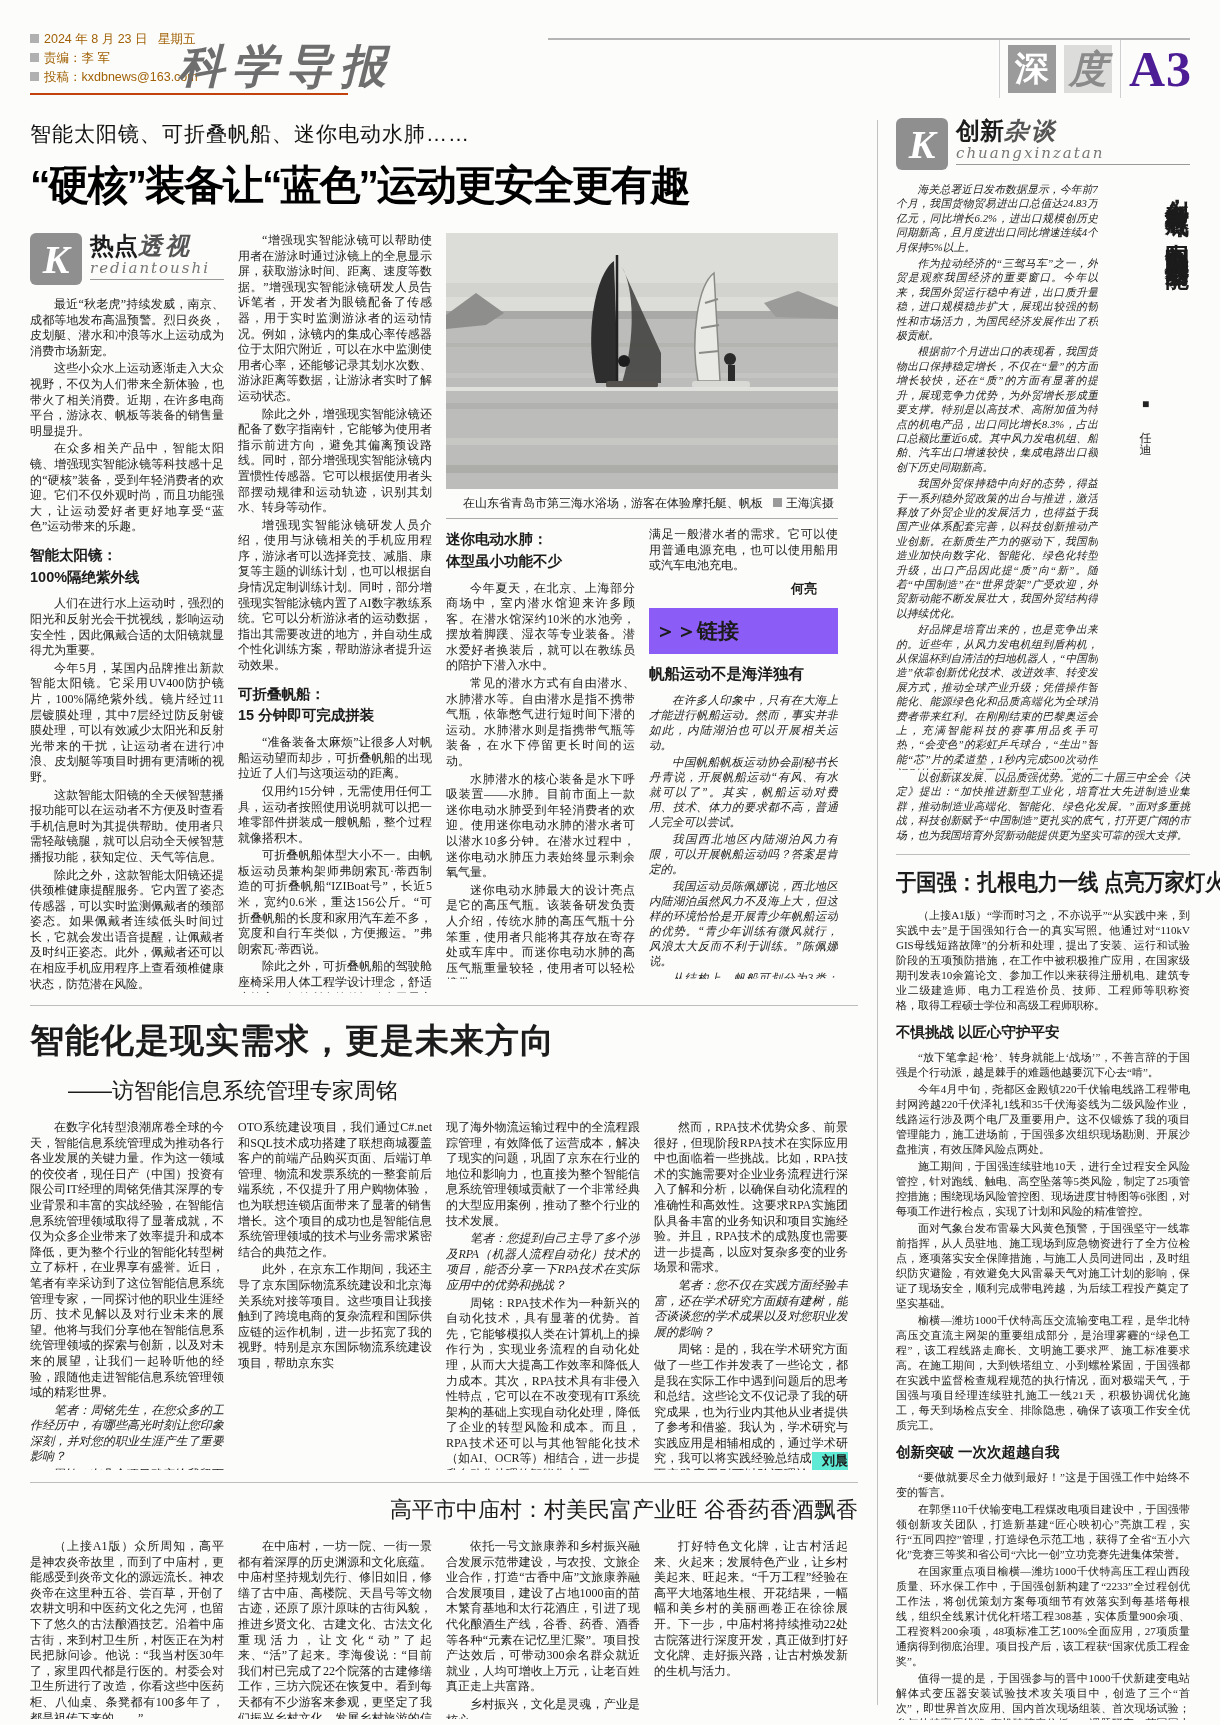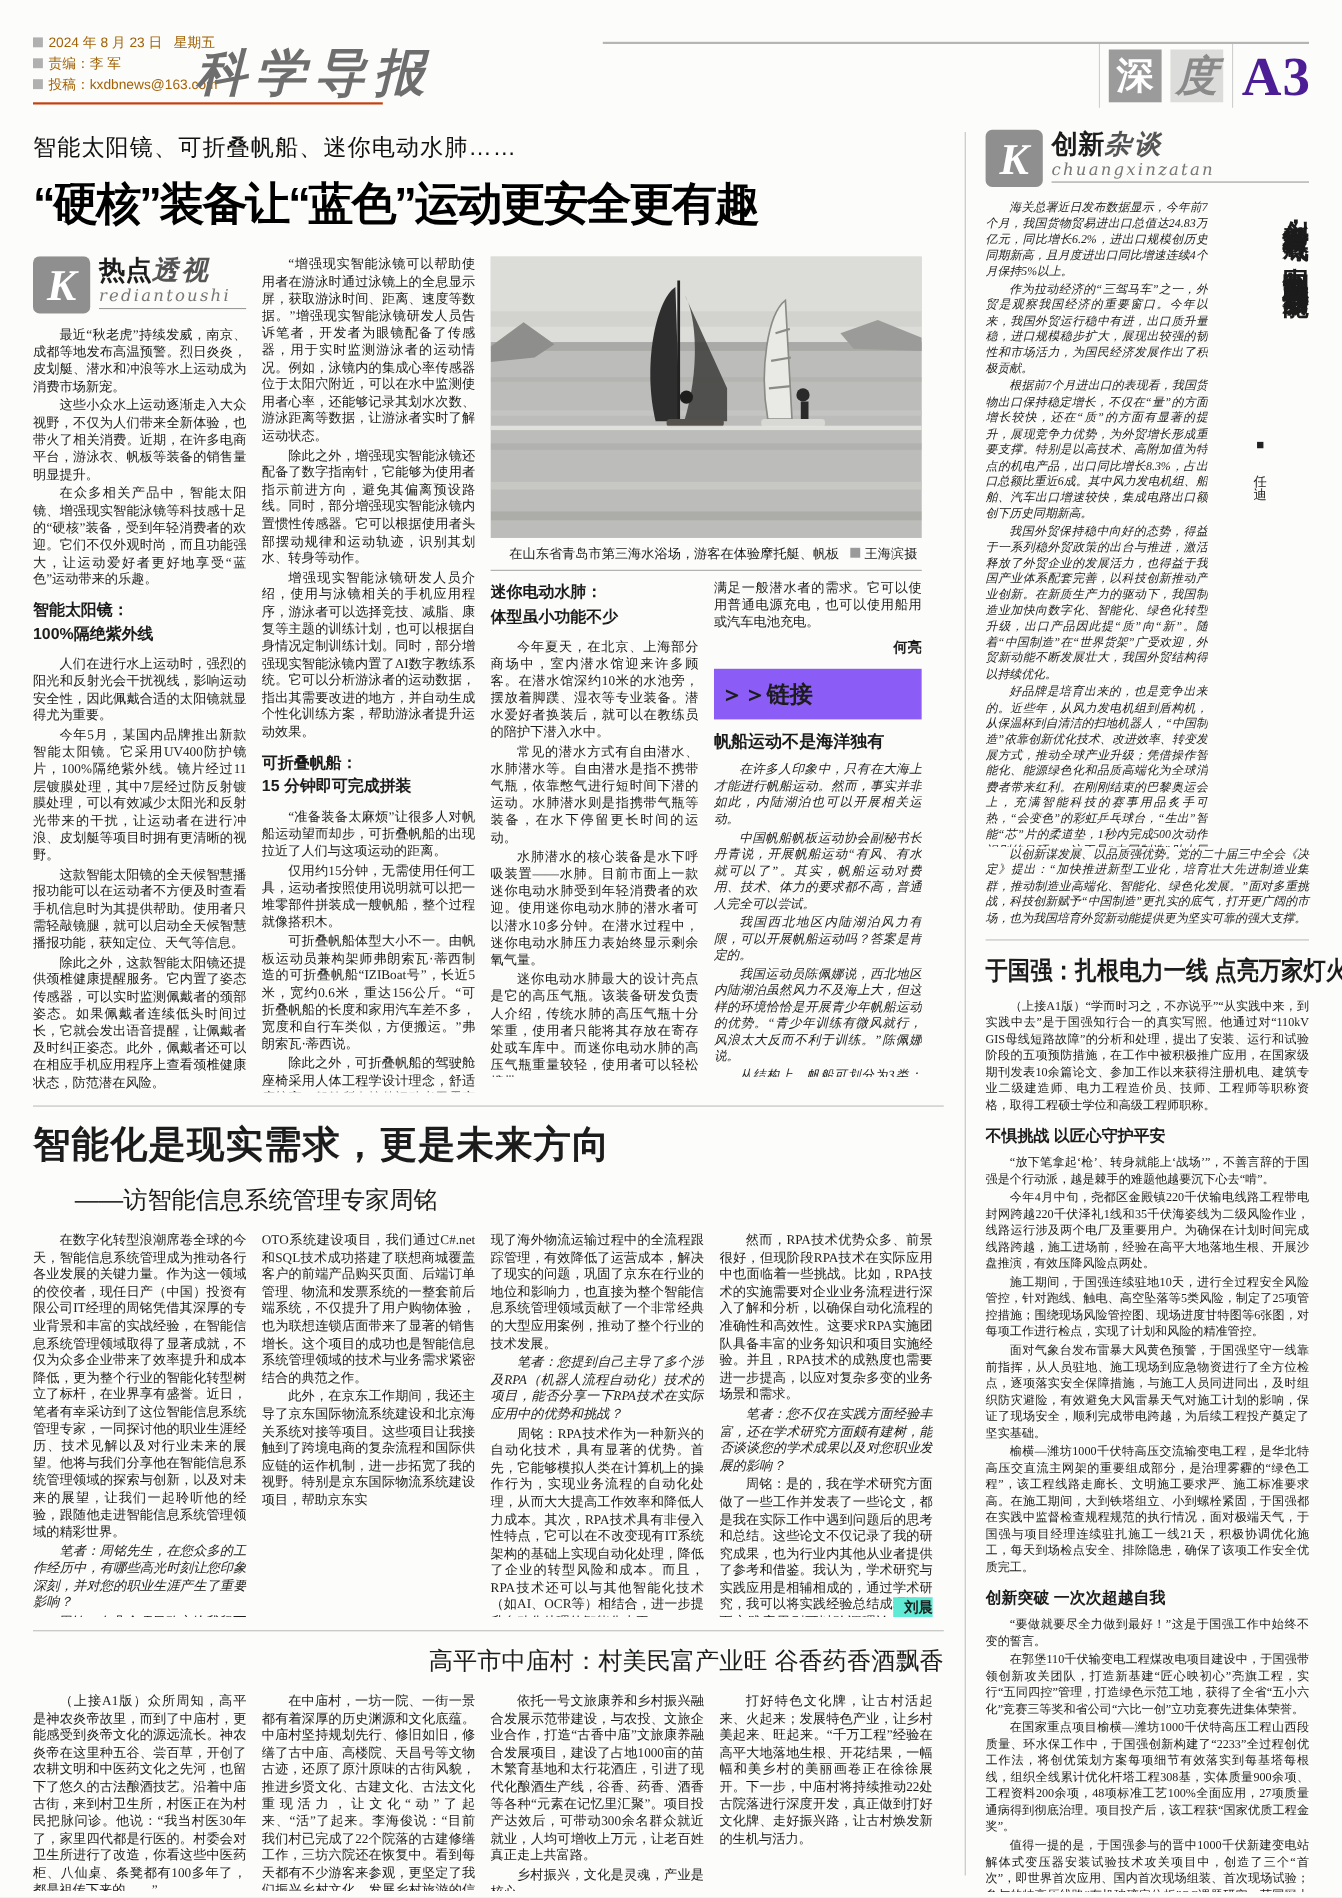--- a/index.html
+++ b/index.html
@@ -44,21 +44,21 @@
   .btitle .b1{font-family:"Liberation Sans",sans-serif;font-weight:900;}
   .btitle .b2{font-family:"DejaVu Serif",serif;font-style:italic;font-weight:bold;color:#555;letter-spacing:3px;}
   .bpinyin{font-family:"DejaVu Serif",serif;font-style:italic;color:#777;font-size:15px;letter-spacing:2px;}
   
   .photo{width:392px;height:256px;position:relative;overflow:hidden;background:#d8d8d5;}
   .caption{margin-top:6px;font-size:12px;text-align:right;padding-right:4px;}
   .caption .sq{display:inline-block;width:9px;height:9px;background:#9a9a9a;margin:0 4px 0 10px;}
   .cap-rule{margin-top:6px;border-top:1px solid #aaa;}
   .scol-pair{display:flex;gap:14px;margin-top:8px;height:452px;overflow:hidden;}
   .scol-half{width:189px;overflow:hidden;}
-  .byline-ha{font-family:"Liberation Sans",sans-serif;font-weight:bold;font-size:13px;text-align:right;margin:6px 0 10px 0;}
+  .byline-ha{font-family:"Liberation Sans",sans-serif;font-weight:bold;font-size:13px;text-align:right;margin:6px 21px 10px 0;}
   .linktag{background:#8b5cf6;font-family:"Liberation Sans",sans-serif;font-weight:900;font-size:21px;
            padding:9px 6px;margin:6px 0 10px 0;}
   .linktitle{font-family:"Liberation Sans",sans-serif;font-weight:bold;font-size:15.5px;margin:0 0 8px 0;}
   .linkbody .para{font-size:11.5px;line-height:15px;}
   
   .hr{border:none;border-top:1px solid #bdbdbd;margin:12px 0;}
   .int-title{font-family:"Liberation Sans",sans-serif;font-weight:900;font-size:34px;margin-top:6px;letter-spacing:1px;}
   .int-sub{font-size:22px;margin:12px 0 14px 38px;font-family:"Liberation Sans",sans-serif;}
   .int-cols{display:flex;gap:14px;height:350px;overflow:hidden;}
   .icol{width:194px;overflow:hidden;position:relative;}
@@ -291,21 +291,21 @@
     <hr class="hr">
 
     <div class="yu-title">于国强：扎根电力一线  点亮万家灯火</div>
     <div class="yu-body">
       <div>
           <p class="para">（上接A1版）“学而时习之，不亦说乎”“从实践中来，到实践中去”是于国强知行合一的真实写照。他通过对“110kV GIS母线短路故障”的分析和处理，提出了安装、运行和试验阶段的五项预防措施，在工作中被积极推广应用，在国家级期刊发表10余篇论文、参加工作以来获得注册机电、建筑专业二级建造师、电力工程造价员、技师、工程师等职称资格，取得工程硕士学位和高级工程师职称。</p>
         </div>
       <div class="yu-sub">不惧挑战  以匠心守护平安</div>
       <div>
           <p class="para">“放下笔拿起‘枪’、转身就能上‘战场’”，不善言辞的于国强是个行动派，越是棘手的难题他越要沉下心去“啃”。</p>
-          <p class="para">今年4月中旬，尧都区金殿镇220千伏输电线路工程带电封网跨越220千伏泽礼1线和35千伏海姿线为二级风险作业，线路运行涉及两个电厂及重要用户。为确保在计划时间完成线路跨越，施工进场前，经验在高平大地落地生根、开展沙盘推演，有效压降风险点两处。</p>
+          <p class="para">今年4月中旬，尧都区金殿镇220千伏输电线路工程带电封网跨越220千伏泽礼1线和35千伏海姿线为二级风险作业，线路运行涉及两个电厂及重要用户。这不仅锻炼了我的项目管理能力，施工进场前，于国强多次组织现场勘测、开展沙盘推演，有效压降风险点两处。</p>
           <p class="para">施工期间，于国强连续驻地10天，进行全过程安全风险管控，针对跑线、触电、高空坠落等5类风险，制定了25项管控措施；围绕现场风险管控图、现场进度甘特图等6张图，对每项工作进行检点，实现了计划和风险的精准管控。</p>
           <p class="para">面对气象台发布雷暴大风黄色预警，于国强坚守一线靠前指挥，从人员驻地、施工现场到应急物资进行了全方位检点，逐项落实安全保障措施，与施工人员同进同出，及时组织防灾避险，有效避免大风雷暴天气对施工计划的影响，保证了现场安全，顺利完成带电跨越，为后续工程投产奠定了坚实基础。</p>
           <p class="para">榆横—潍坊1000千伏特高压交流输变电工程，是华北特高压交直流主网架的重要组成部分，是治理雾霾的“绿色工程”，该工程线路走廊长、文明施工要求严、施工标准要求高。在施工期间，大到铁塔组立、小到螺栓紧固，于国强都在实践中监督检查规程规范的执行情况，面对极端天气，于国强与项目经理连续驻扎施工一线21天，积极协调优化施工，每天到场检点安全、排除隐患，确保了该项工作安全优质完工。</p>
         </div>
       <div class="yu-sub">创新突破  一次次超越自我</div>
       <div>
           <p class="para">“要做就要尽全力做到最好！”这是于国强工作中始终不变的誓言。</p>
           <p class="para">在郭堡110千伏输变电工程煤改电项目建设中，于国强带领创新攻关团队，打造新基建“匠心映初心”亮旗工程，实行“五同四控”管理，打造绿色示范工地，获得了全省“五小六化”竞赛三等奖和省公司“六比一创”立功竞赛先进集体荣誉。</p>
           <p class="para">在国家重点项目榆横—潍坊1000千伏特高压工程山西段质量、环水保工作中，于国强创新构建了“2233”全过程创优工作法，将创优策划方案每项细节有效落实到每基塔每根线，组织全线累计优化杆塔工程308基，实体质量900余项、工程资料200余项，48项标准工艺100%全面应用，27项质量通病得到彻底治理。项目投产后，该工程获“国家优质工程金奖”。</p>
           <p class="para">值得一提的是，于国强参与的晋中1000千伏新建变电站解体式变压器安装试验技术攻关项目中，创造了三个“首次”，即世界首次应用、国内首次现场组装、首次现场试验；参与的特高压线路“有机玻璃定位板”QC课题研究，获国网山西省电力公司优秀职工技术创新成果三等奖；“高空作业垂直攀登绳自动挂、拆系统”获临汾市“五小”创新优秀成果三等奖；参与的国网公司“采动影响区输电塔基高边坡稳定性研究”“附着式自爬升抱杆组塔”等4项新技术课题项目研究与实施，实现全液压悬浮双摇臂抱杆特高压组塔、吊桥式跨越架跨越同蒲铁路首次研发应用。</p>

